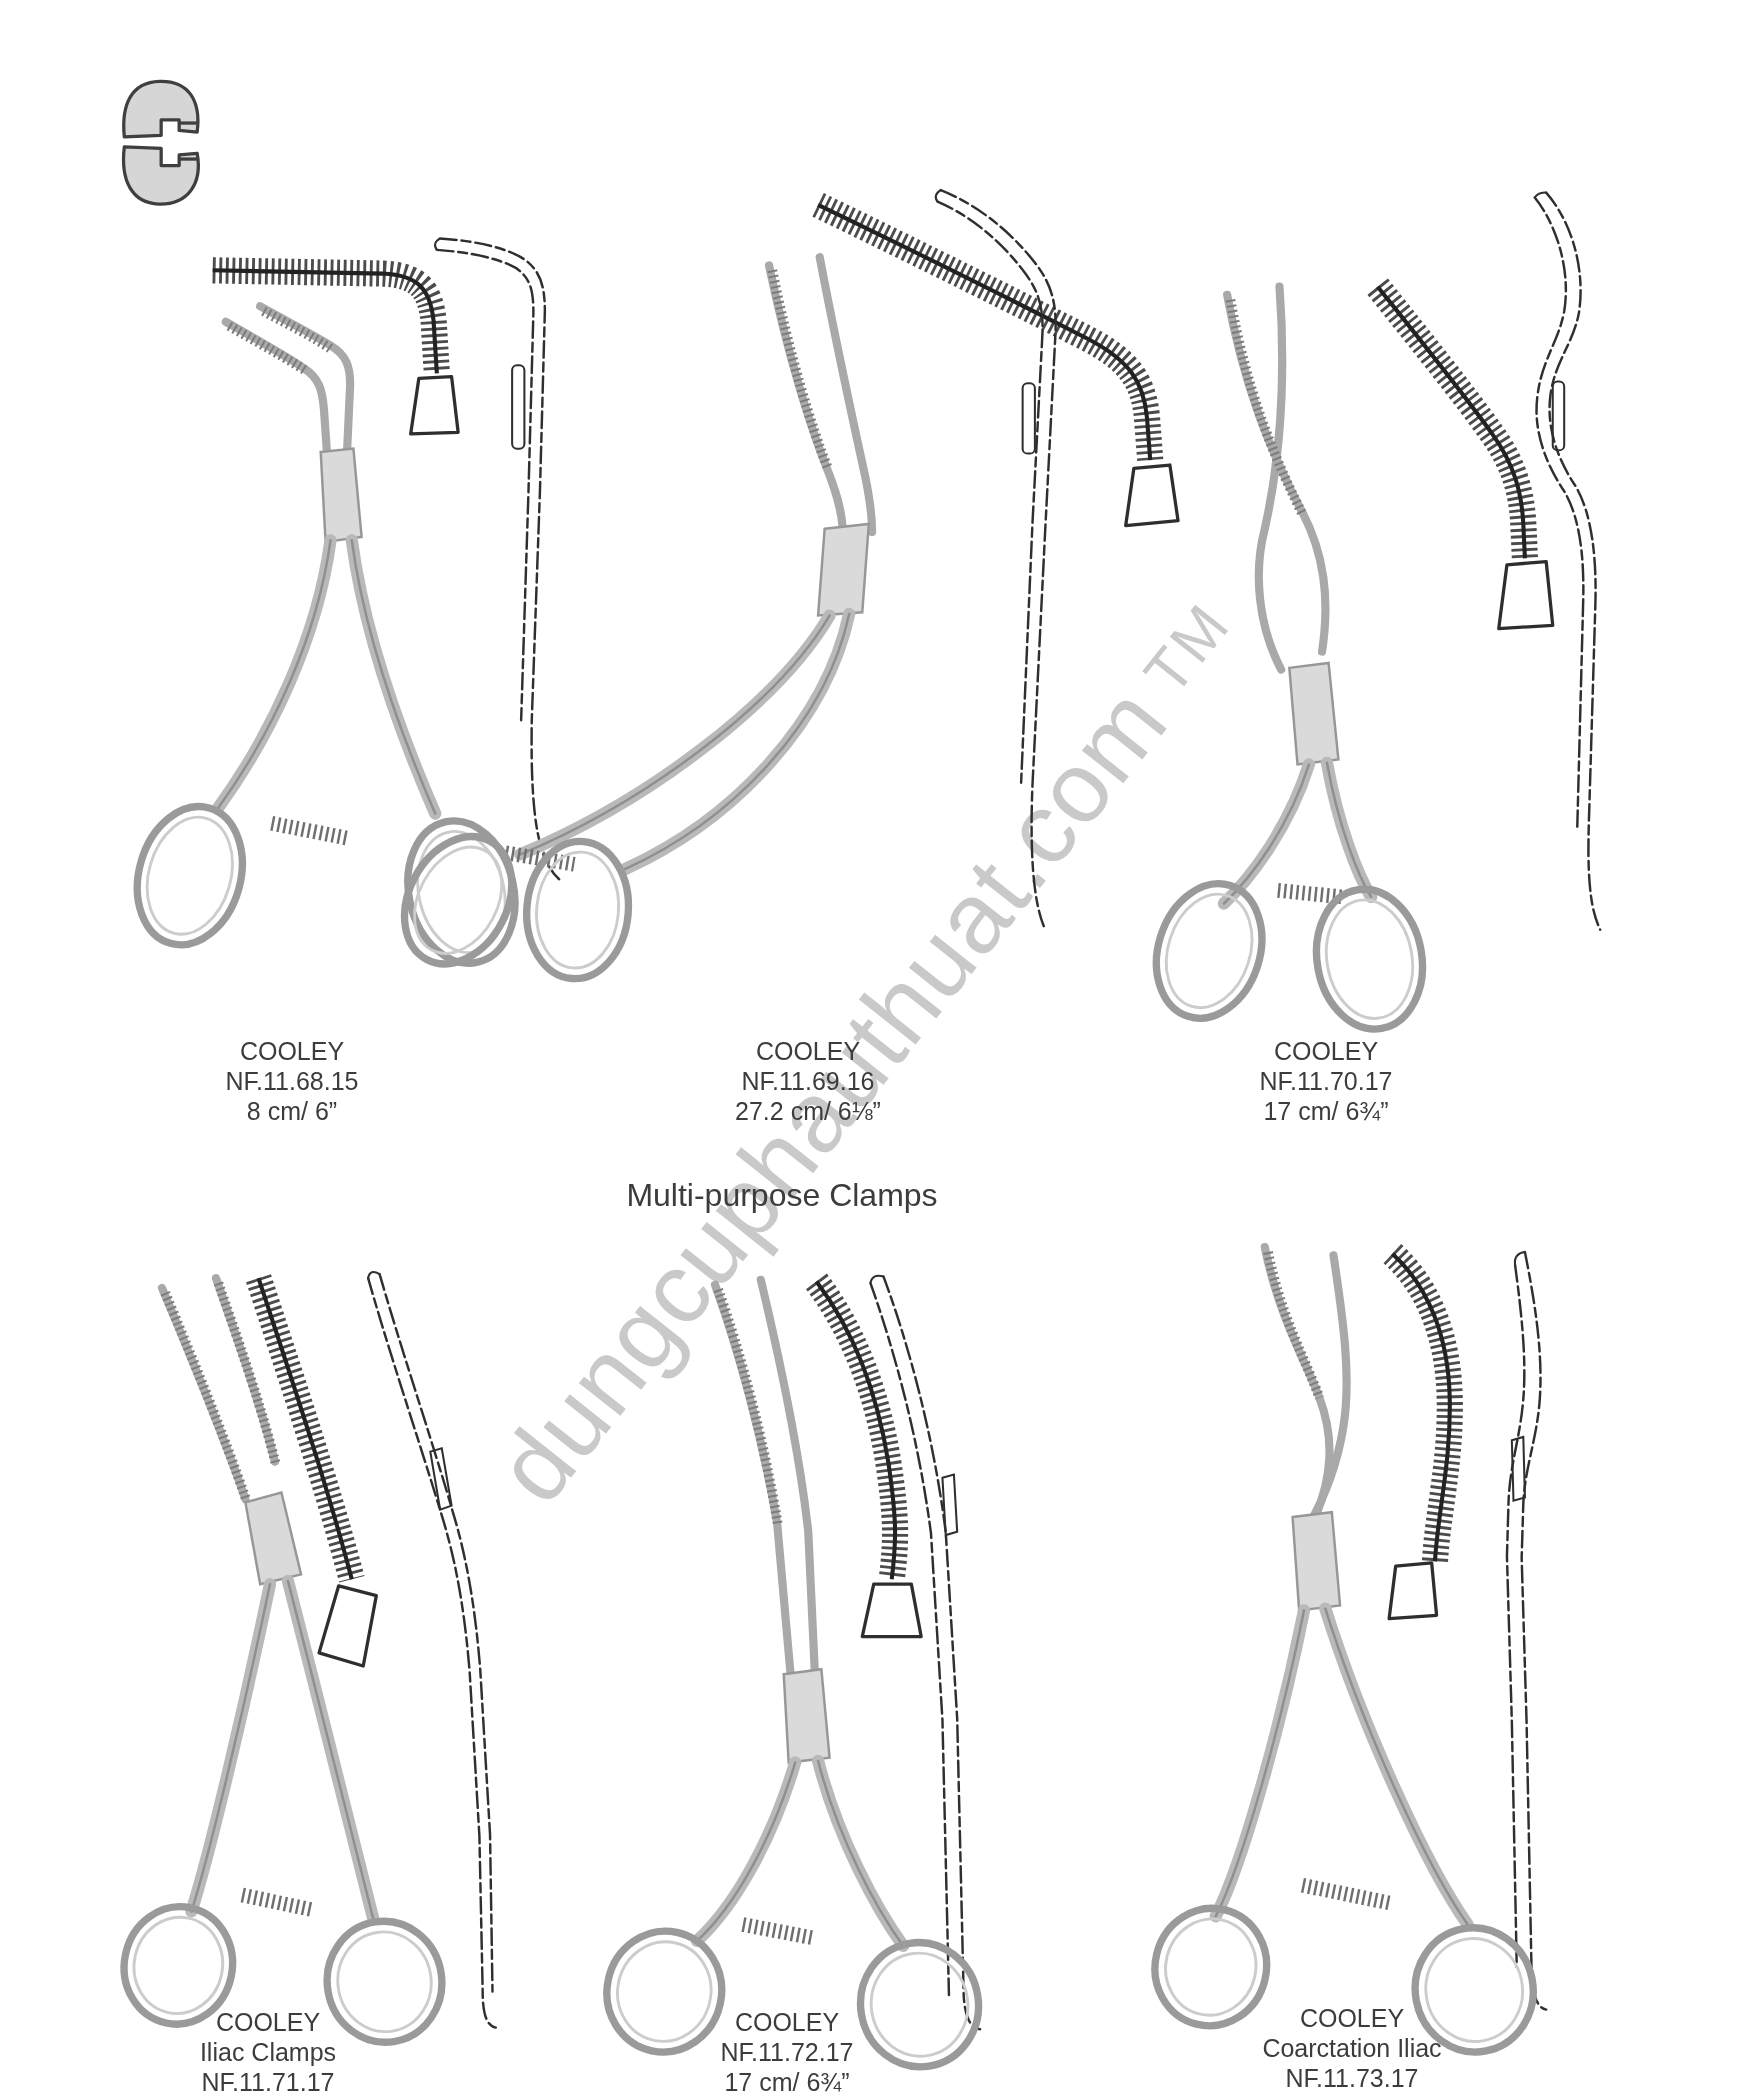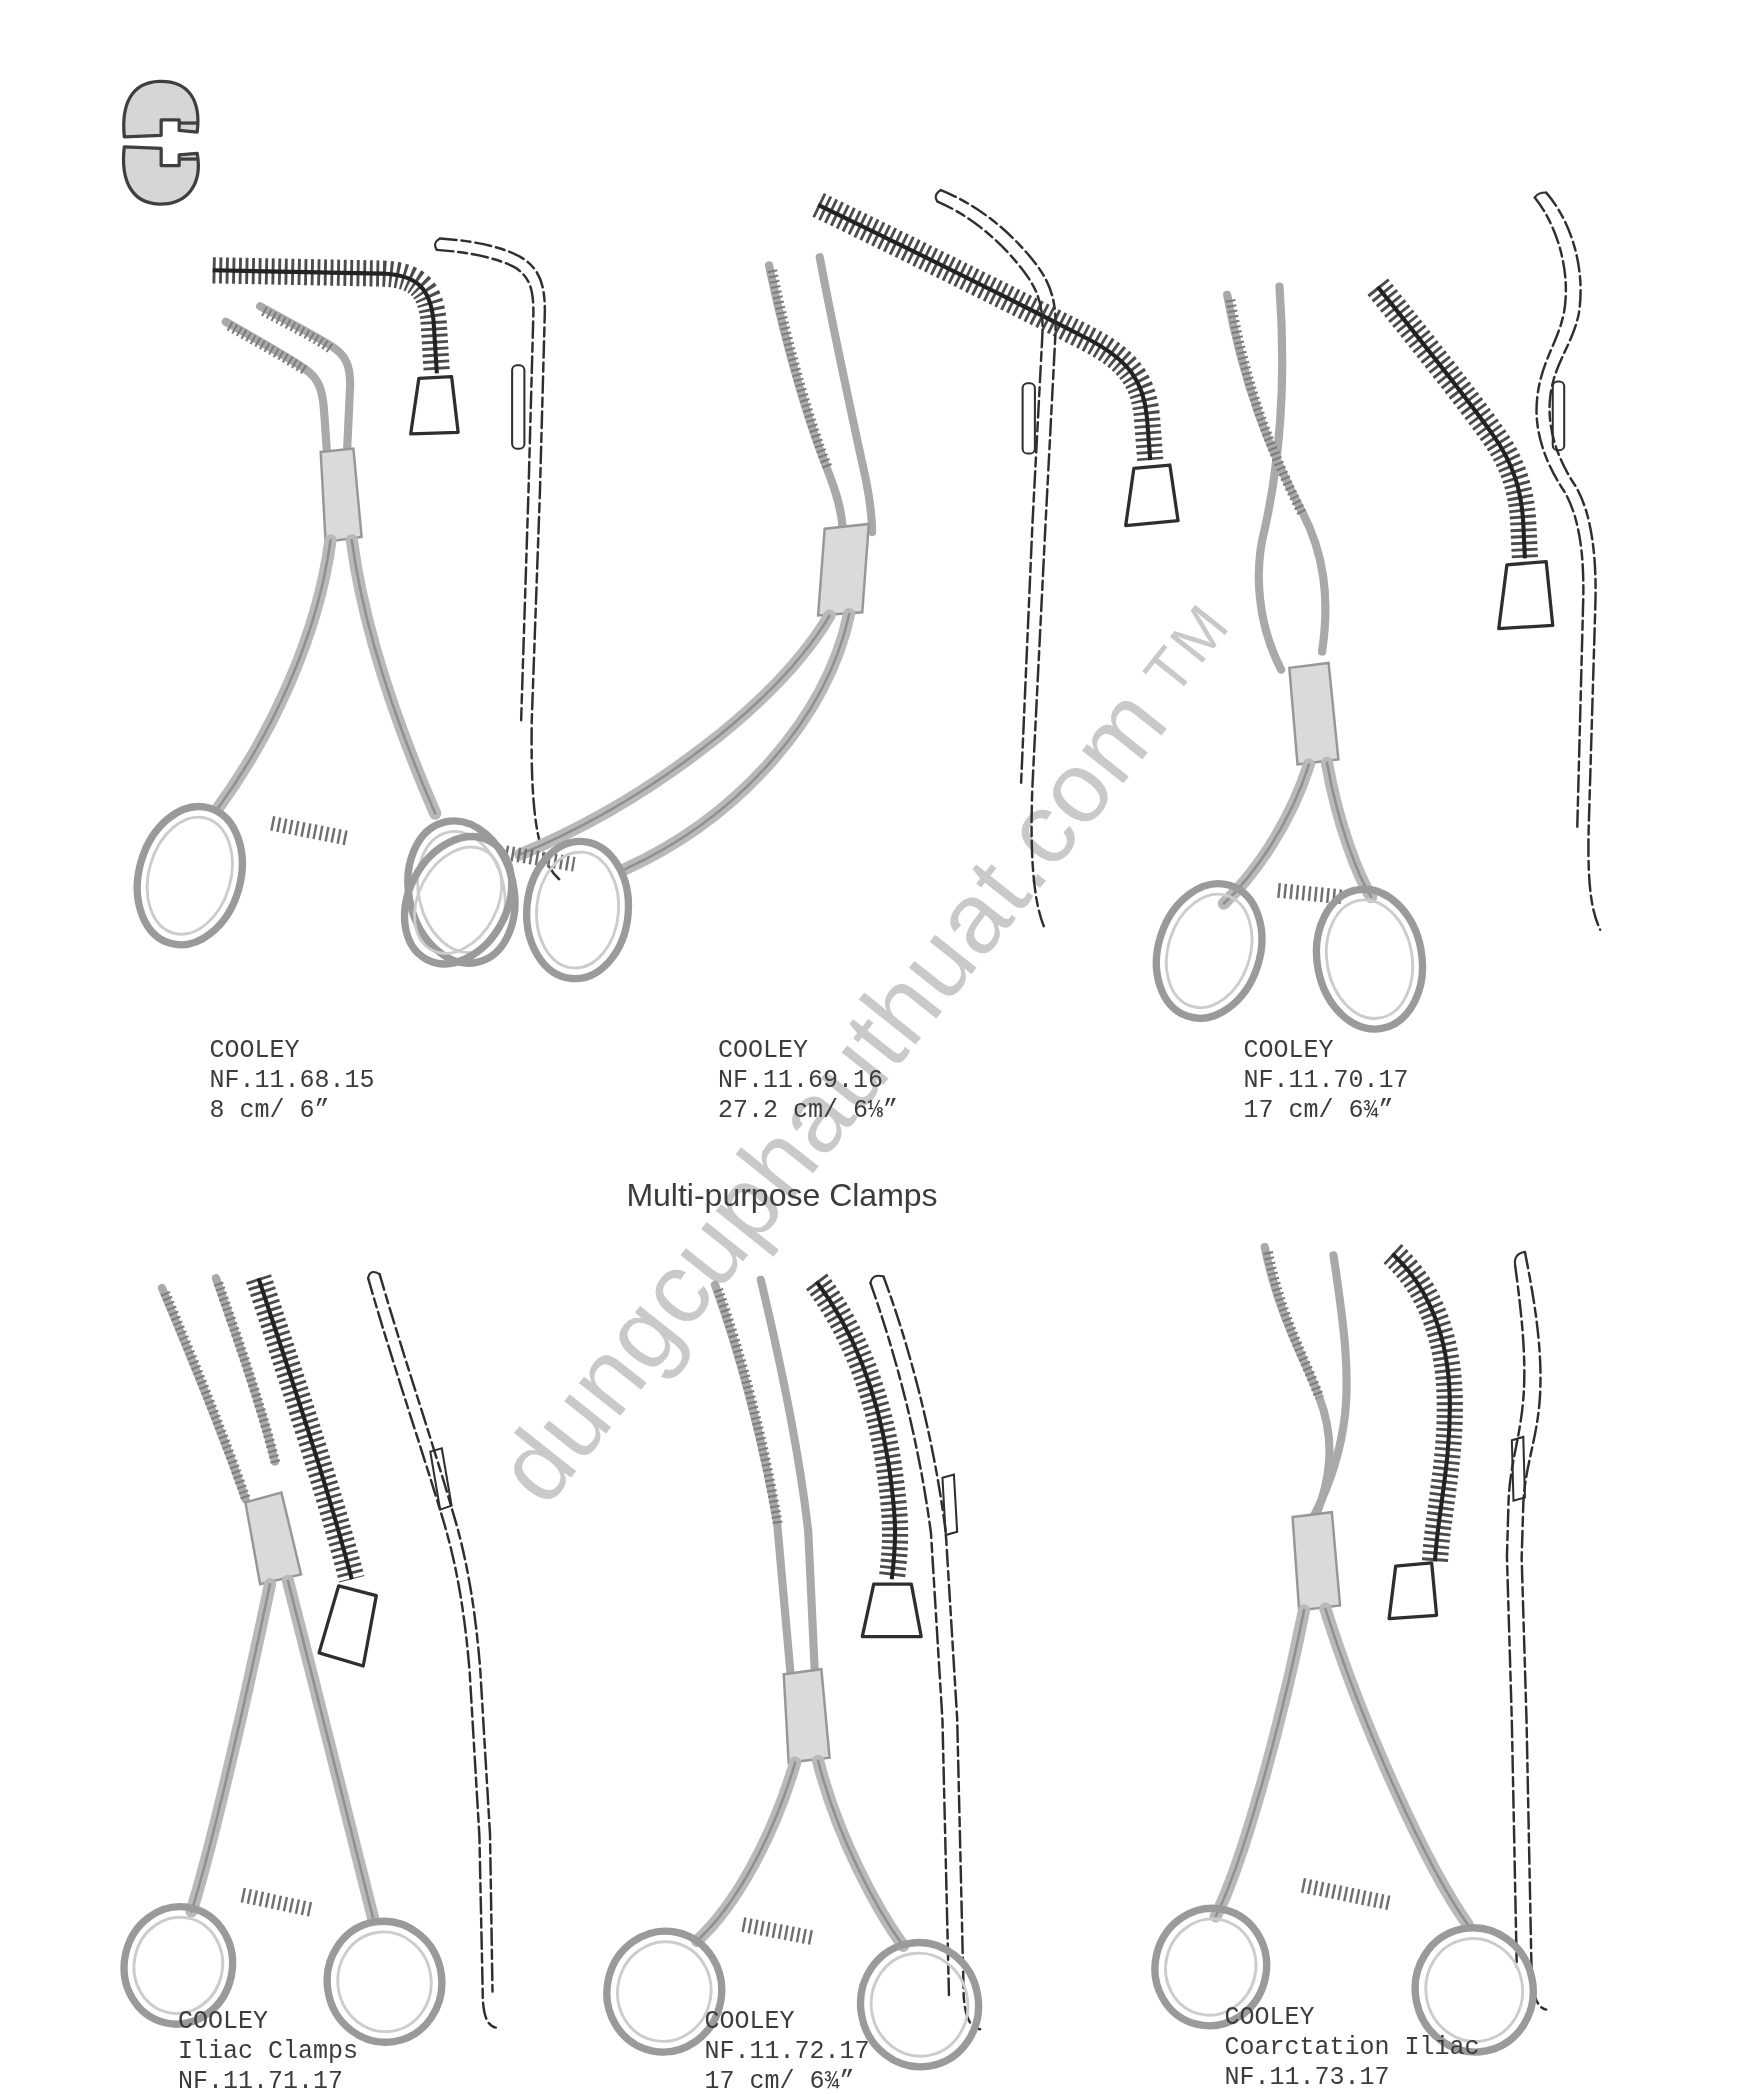--- a/index.html
+++ b/index.html
@@ -9,22 +9,22 @@
   .watermark{
     position:absolute;left:270px;top:992px;width:1195px;height:115px;
     display:flex;align-items:center;justify-content:center;
     transform:rotate(-51.5deg);transform-origin:50% 50%;
     font-size:100px;color:#a9a9a9;opacity:.62;letter-spacing:0.8px;
     white-space:nowrap;z-index:1;user-select:none;
   }
   .watermark .tm{font-size:61px;vertical-align:23px;margin-left:21px;letter-spacing:3.3px;}
   svg.art{position:absolute;left:0;top:0;z-index:2;}
   .label{
-    position:absolute;transform:translateX(-50%);text-align:left;z-index:3;
-    font-size:25px;line-height:30px;color:#3c3c3c;white-space:nowrap;font-family:Liberation Mono, monospace;
+    position:absolute;transform:translateX(-50%);text-align:center;z-index:3;
+    font-size:25px;line-height:30px;color:#3c3c3c;white-space:nowrap;
   }
   .section-title{
     position:absolute;transform:translateX(-50%);text-align:center;z-index:3;
     font-size:32px;color:#3c3c3c;white-space:nowrap;
   }
   
   .shank{stroke:#b9b9b9;stroke-width:15;fill:none;stroke-linecap:round;}
   .shankline{stroke:#8f8f8f;stroke-width:3;fill:none;stroke-linecap:round;}
   .jaw{stroke:#a9a9a9;stroke-width:10;fill:none;stroke-linecap:round;}
   .jawserr{stroke:#7c7c7c;stroke-width:12;fill:none;stroke-dasharray:2.5 4;}

